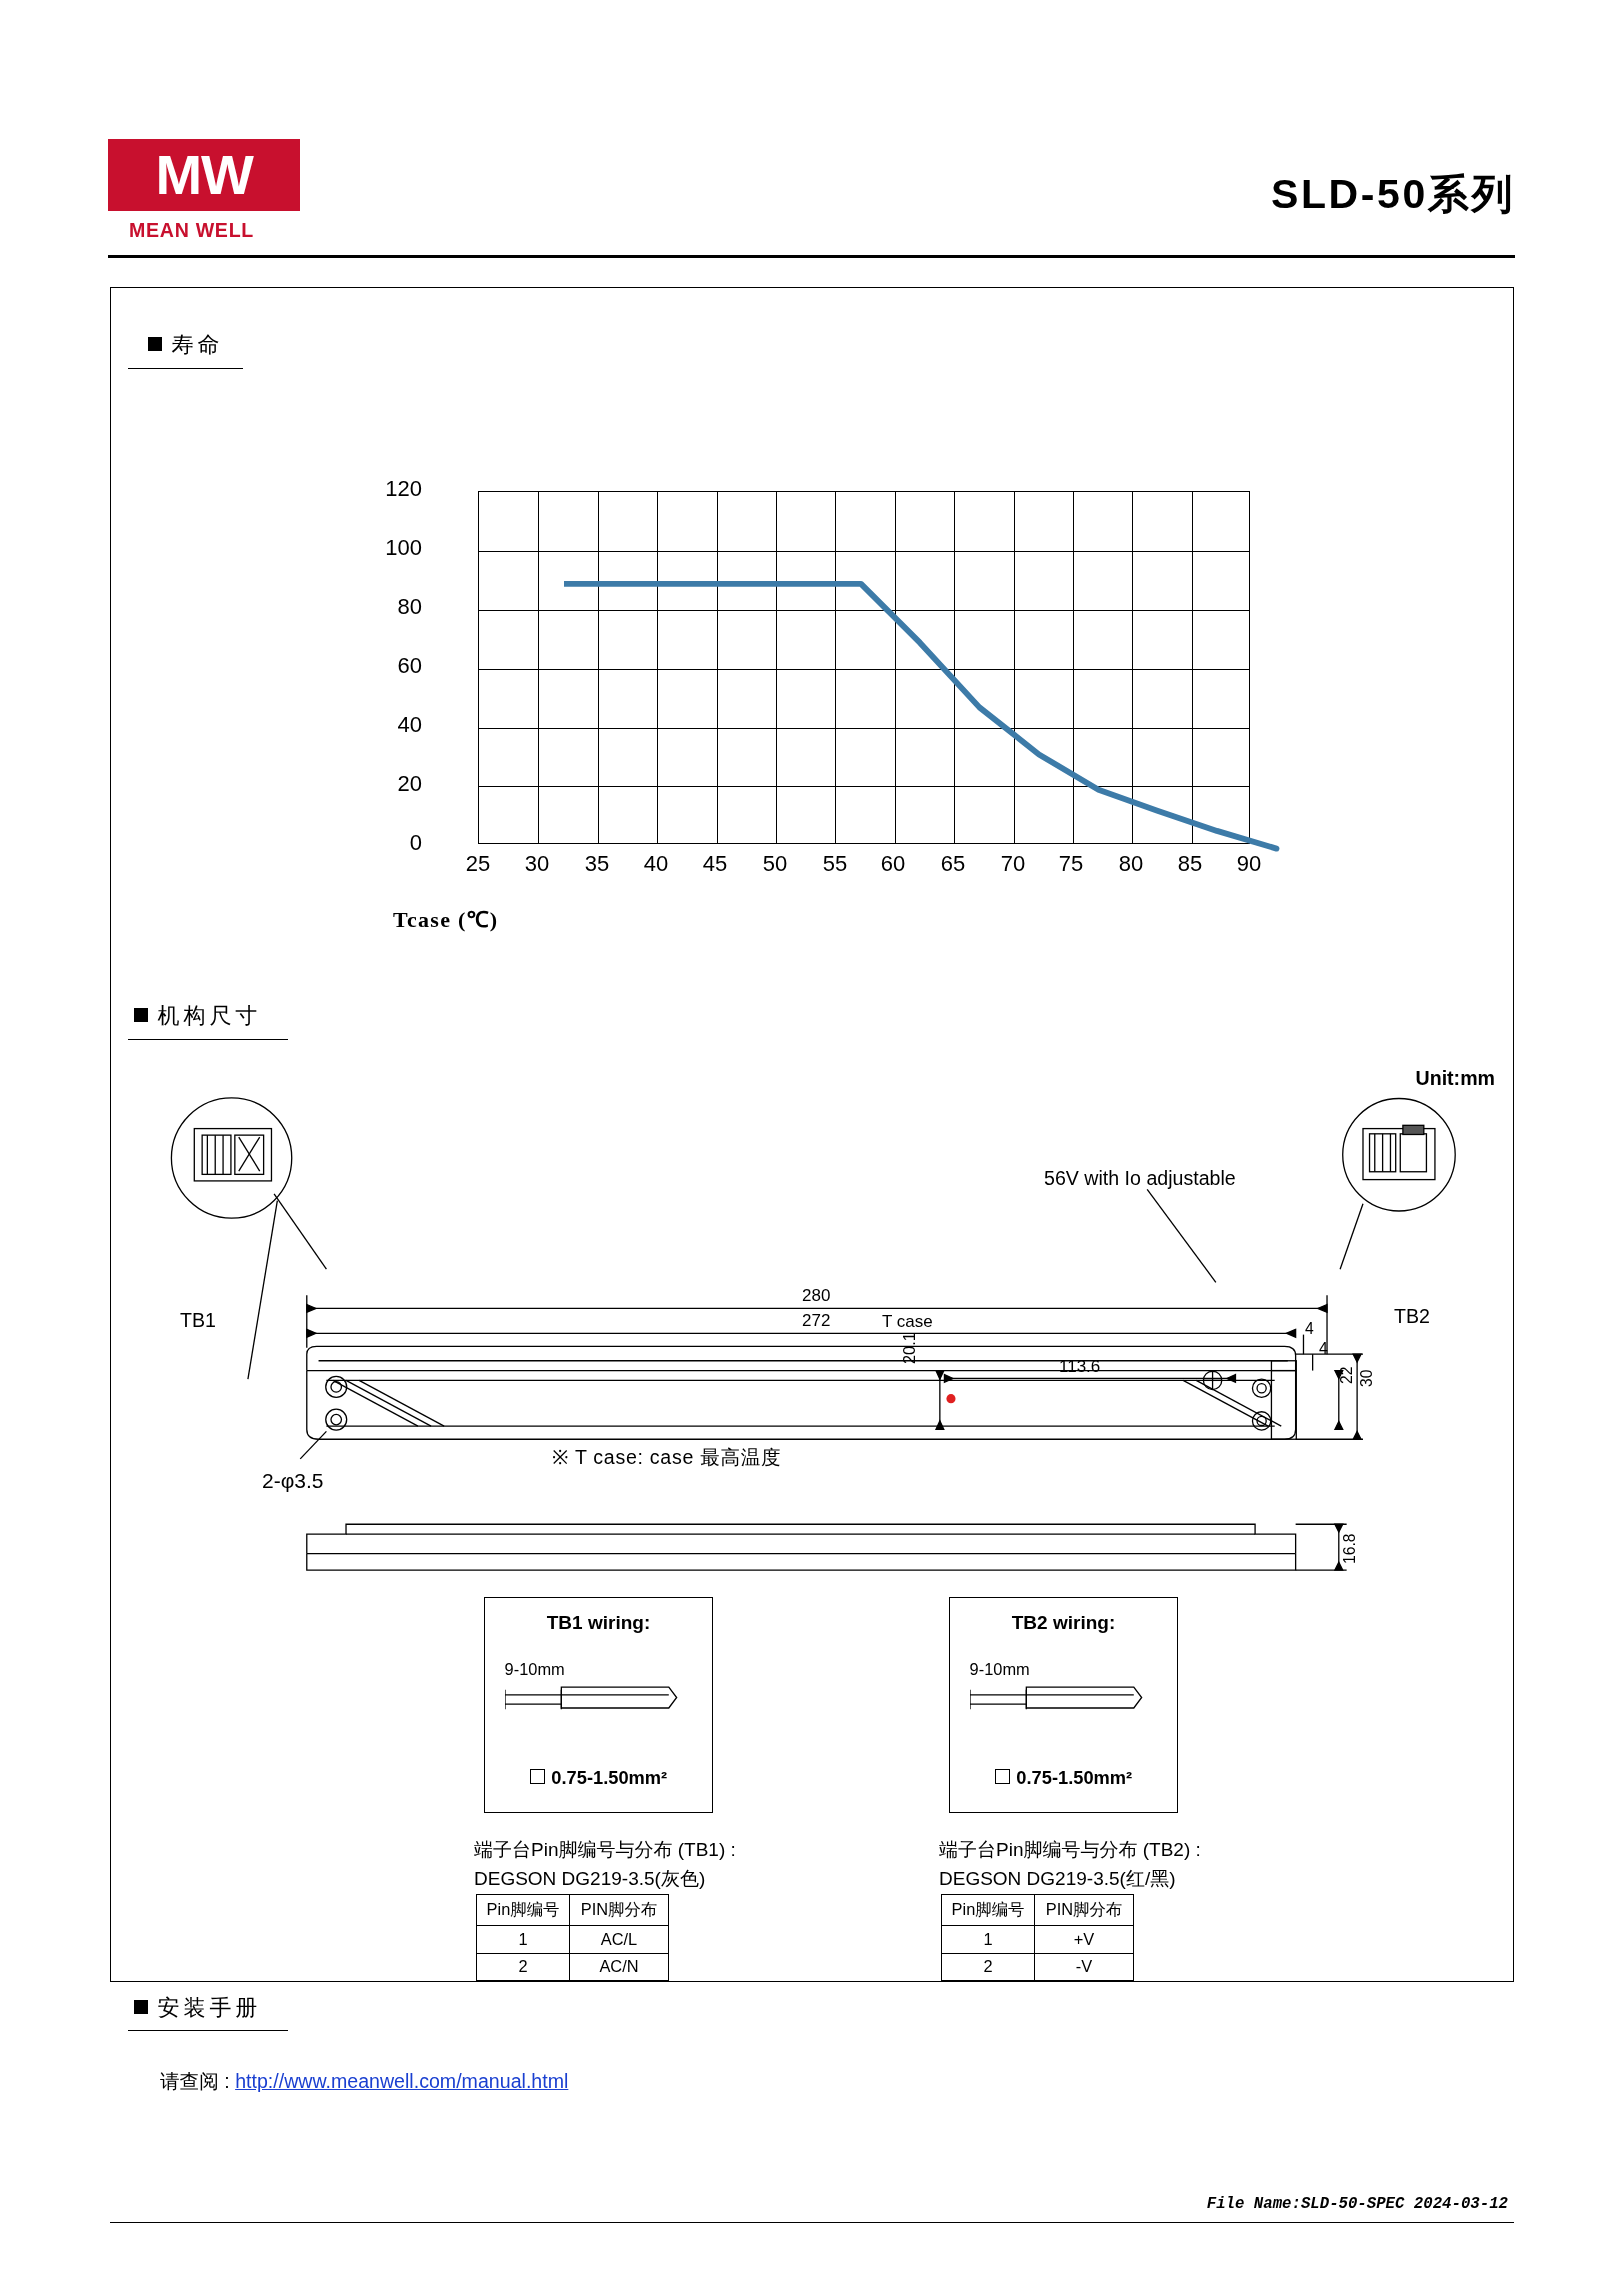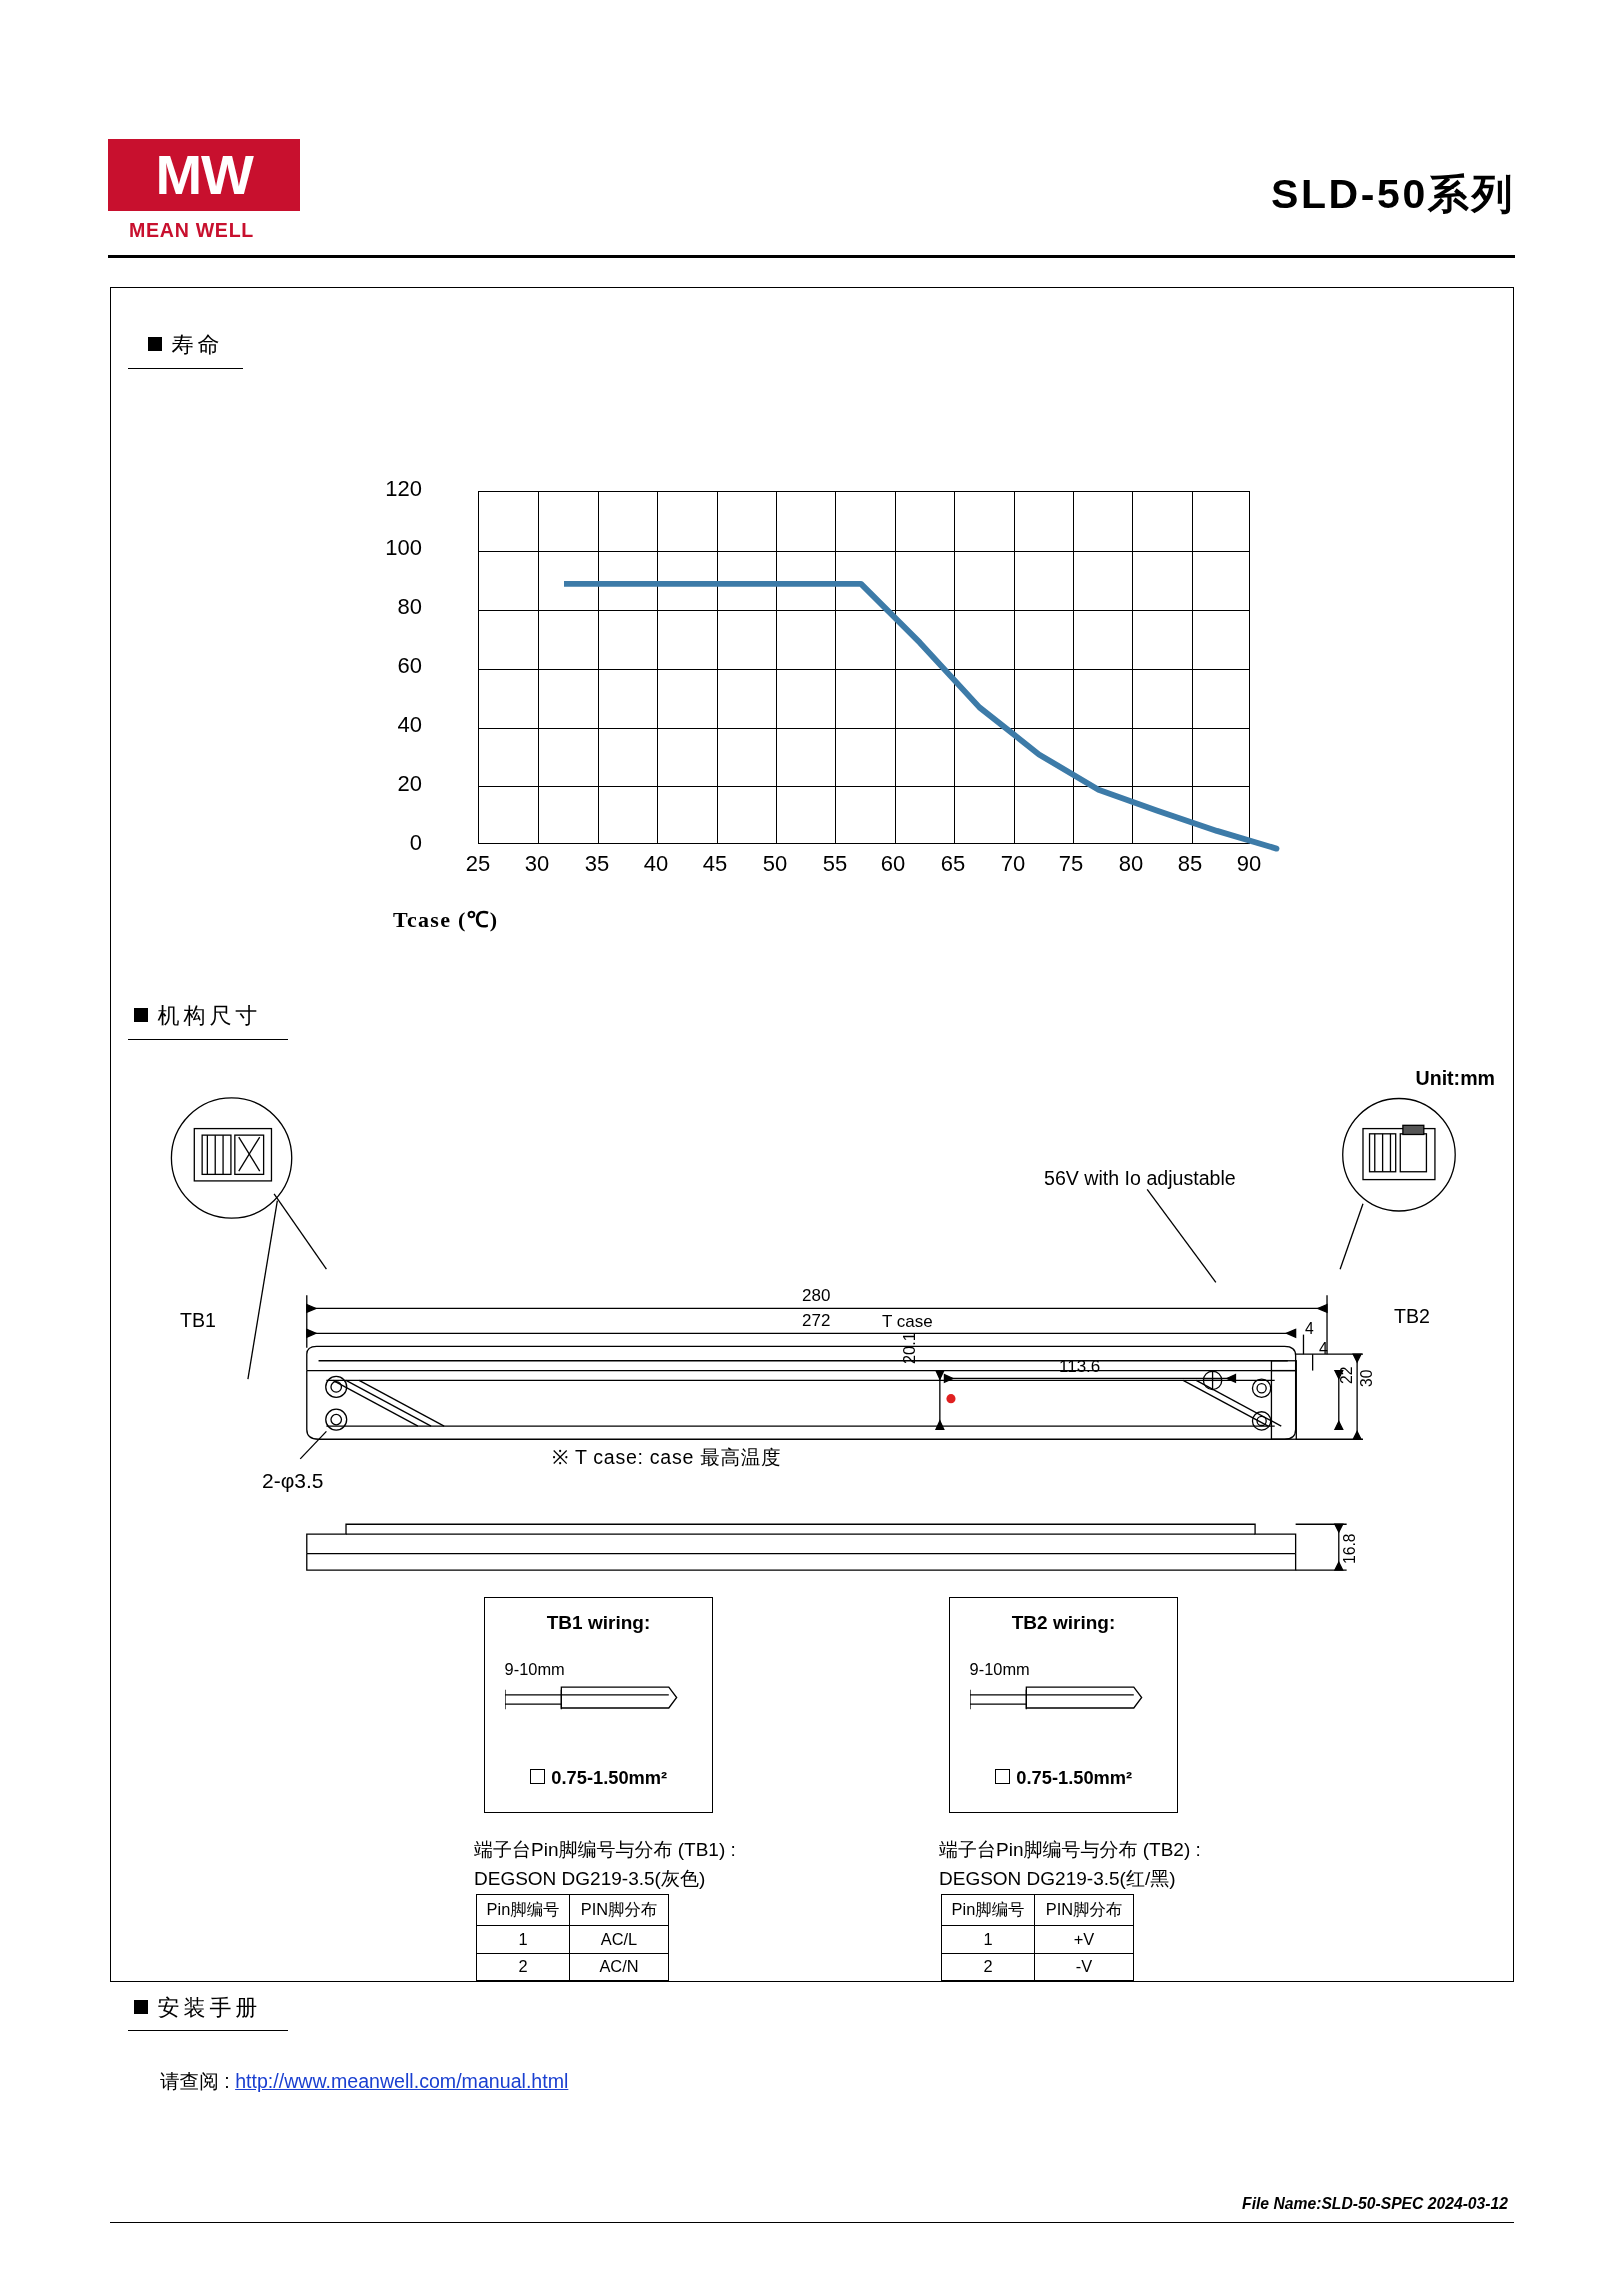--- a/index.html
+++ b/index.html
@@ -403,17 +403,17 @@
 
   <div class="sec" style="left:134px;top:1993px;">
     <span class="blk"></span><span>安装手册</span>
   </div>
   <div class="sec-underline" style="left:128px;top:2030px;width:160px;"></div>
 
   <div class="manual-link" style="top:2068px;">
     <span>请查阅 : </span><a href="#">http://www.meanwell.com/manual.html</a>
   </div>
 
-  <div class="filename" style="top:2195px;">File Name:SLD-50-SPEC 2024-03-12</div>
+  <div class="filename" style="top:2195px;font-family:Liberation Mono, monospace;">File Name:SLD-50-SPEC 2024-03-12</div>
   <div class="foot-rule" style="top:2222px;"></div>
 
 </div>
 
 
 </body></html>

